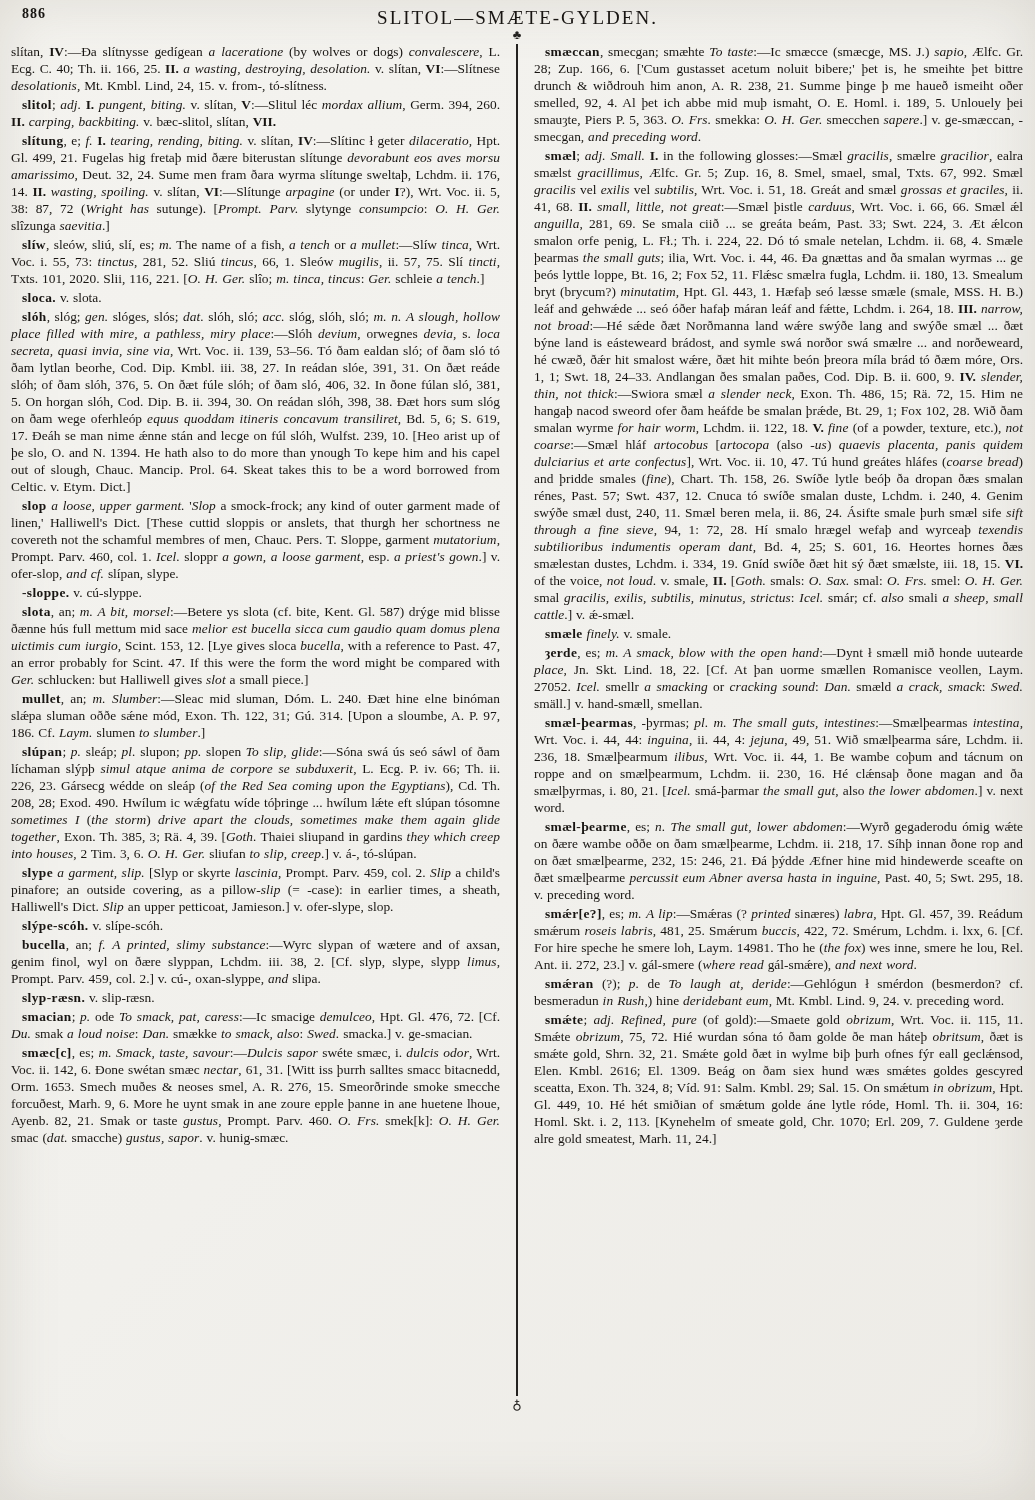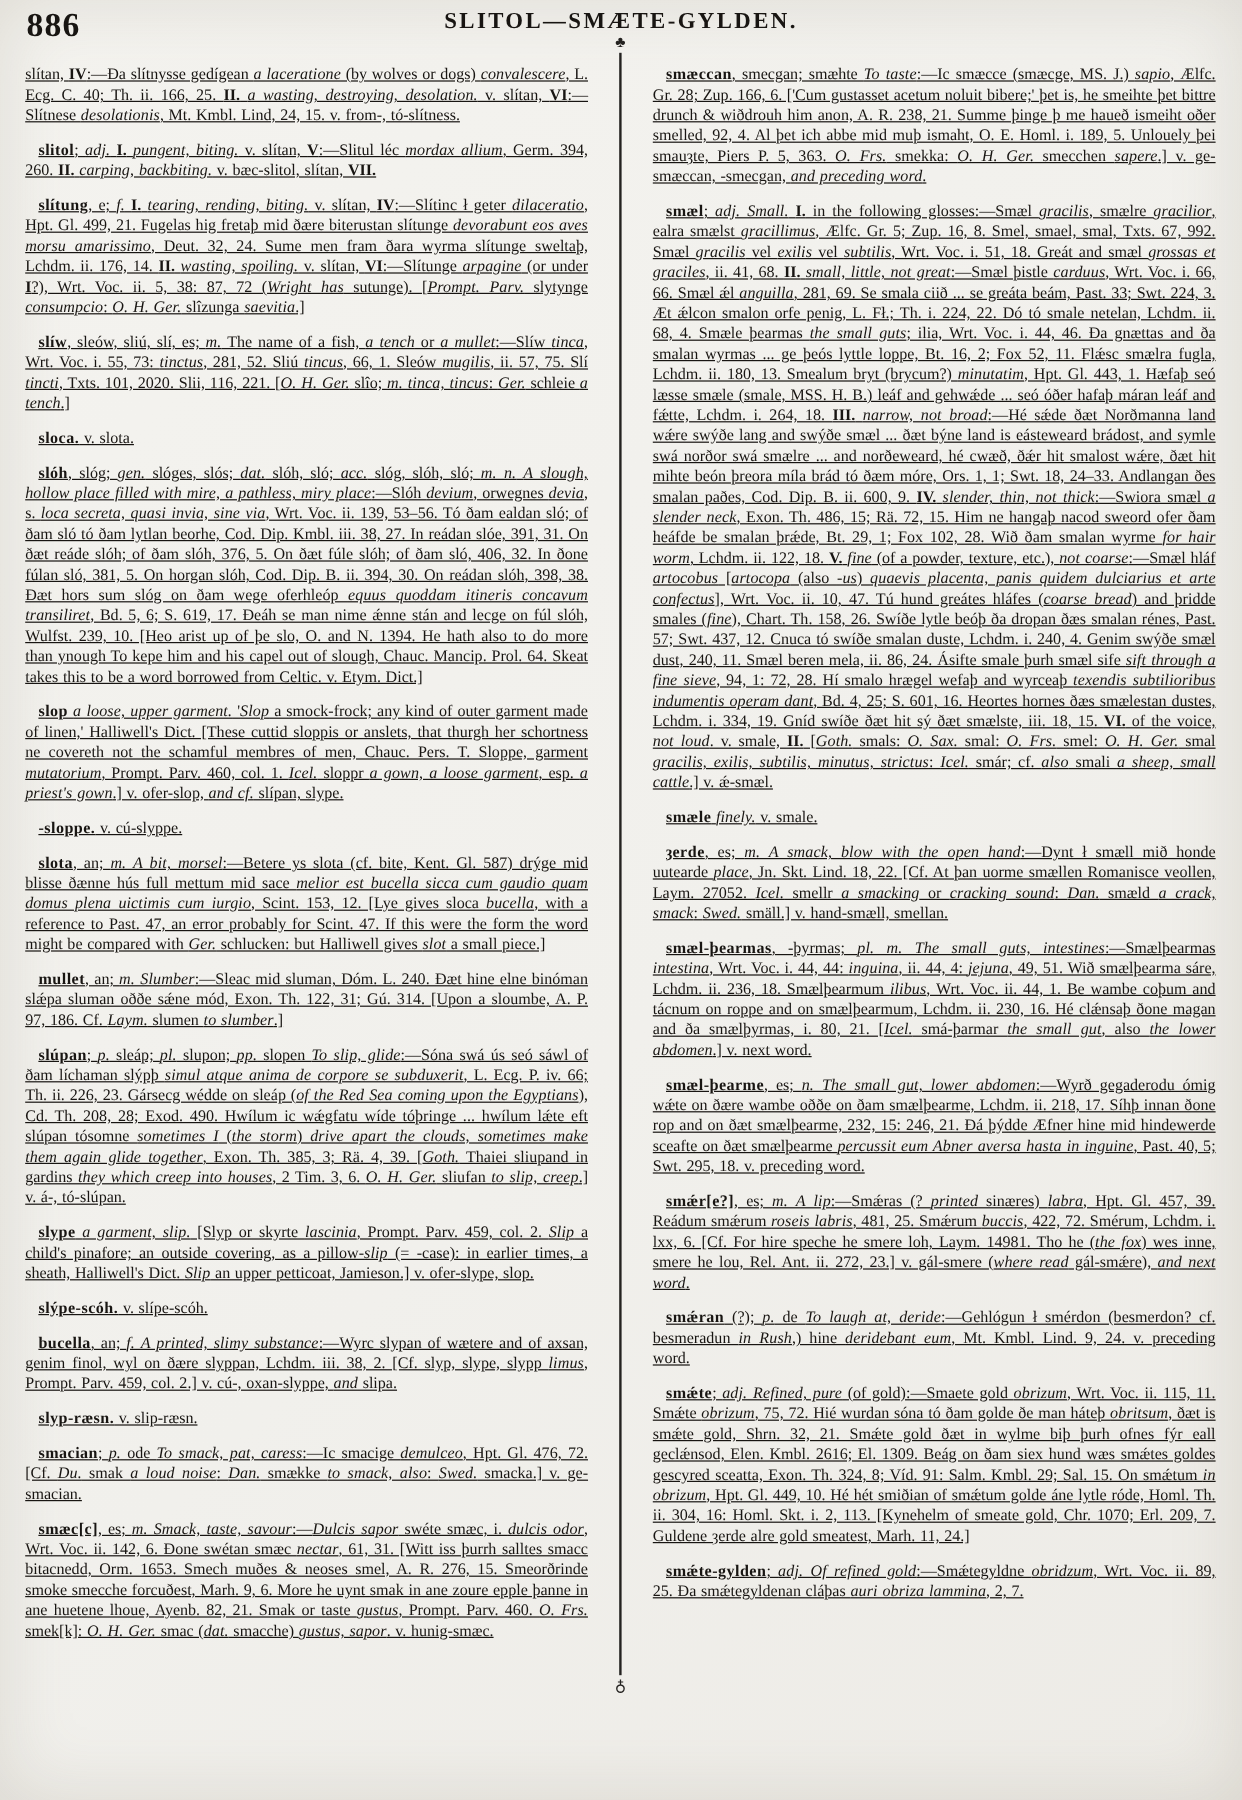--- a/index.html
+++ b/index.html
@@ -9,38 +9,38 @@
     font-family:"Liberation Serif","DejaVu Serif",serif;
   }
   .page{
     position:relative;width:1035px;height:1500px;
     background:linear-gradient(135deg,#f4f3ef 0%,#f1f0ec 55%,#edebe6 100%);
     color:#181512;
     box-shadow:inset 0 0 60px rgba(120,110,90,.18);
   }
   .page-number{
     position:absolute;top:6px;left:22px;
-    font-size:28px;font-weight:bold;letter-spacing:1px;
+    font-size:14px;font-weight:bold;letter-spacing:1px;
   }
   .running-title{
     position:absolute;top:7px;left:0;width:1035px;
     text-align:center;
-    font-size:19px;font-weight:bold;letter-spacing:2px;
+    font-size:19px;font-weight:normal;letter-spacing:2px;
   }
   .columns{
     position:absolute;top:41px;left:9px;width:1017px;
     display:flex;gap:30px;
   }
   .col{
     width:493px;
     font-size:13.4px;line-height:17px;
     text-align:justify;
     word-spacing:.04em;
   }
-  .entry{margin:12px;text-indent:11px;text-decoration:underline;}
+  .entry{margin:2px;text-indent:11px;}
   .entry.flush{text-indent:0;}
   .hw{font-weight:bold;letter-spacing:.4px;}
   .entry i{letter-spacing:.1px;}
   .divider{
     position:absolute;left:516px;top:44px;height:1352px;width:1.5px;
     background:#242220;
   }
   .ornament{
     position:absolute;left:509px;width:16px;text-align:center;
     font-size:13px;color:#242220;line-height:1;
@@ -82,16 +82,15 @@
     <div class="col">
         <p class="entry"><span class="hw">smæccan</span>, smecgan; smæhte <i>To taste</i>:—Ic smæcce (smæcge, MS. J.) <i>sapio</i>, Ælfc. Gr. 28; Zup. 166, 6. ['Cum gustasset acetum noluit bibere;' þet is, he smeihte þet bittre drunch &amp; wiðdrouh him anon, A. R. 238, 21. Summe þinge þ me haueð ismeiht oðer smelled, 92, 4. Al þet ich abbe mid muþ ismaht, O. E. Homl. i. 189, 5. Unlouely þei smauȝte, Piers P. 5, 363. <i>O. Frs.</i> smekka: <i>O. H. Ger.</i> smecchen <i>sapere</i>.] v. ge-smæccan, -smecgan, <i>and preceding word</i>.</p>
         <p class="entry"><span class="hw">smæl</span>; <i>adj. Small.</i> <b>I.</b> in the following glosses:—Smæl <i>gracilis</i>, smælre <i>gracilior</i>, ealra smælst <i>gracillimus</i>, Ælfc. Gr. 5; Zup. 16, 8. Smel, smael, smal, Txts. 67, 992. Smæl <i>gracilis</i> vel <i>exilis</i> vel <i>subtilis</i>, Wrt. Voc. i. 51, 18. Greát and smæl <i>grossas et graciles</i>, ii. 41, 68. <b>II.</b> <i>small, little, not great</i>:—Smæl þistle <i>carduus</i>, Wrt. Voc. i. 66, 66. Smæl ǽl <i>anguilla</i>, 281, 69. Se smala ciið ... se greáta beám, Past. 33; Swt. 224, 3. Æt ǽlcon smalon orfe penig, L. Fł.; Th. i. 224, 22. Dó tó smale netelan, Lchdm. ii. 68, 4. Smæle þearmas <i>the small guts</i>; ilia, Wrt. Voc. i. 44, 46. Ða gnættas and ða smalan wyrmas ... ge þeós lyttle loppe, Bt. 16, 2; Fox 52, 11. Flǽsc smælra fugla, Lchdm. ii. 180, 13. Smealum bryt (brycum?) <i>minutatim</i>, Hpt. Gl. 443, 1. Hæfaþ seó læsse smæle (smale, MSS. H. B.) leáf and gehwǽde ... seó óðer hafaþ máran leáf and fǽtte, Lchdm. i. 264, 18. <b>III.</b> <i>narrow, not broad</i>:—Hé sǽde ðæt Norðmanna land wǽre swýðe lang and swýðe smæl ... ðæt býne land is eásteweard brádost, and symle swá norðor swá smælre ... and norðeweard, hé cwæð, ðǽr hit smalost wǽre, ðæt hit mihte beón þreora míla brád tó ðæm móre, Ors. 1, 1; Swt. 18, 24–33. Andlangan ðes smalan paðes, Cod. Dip. B. ii. 600, 9. <b>IV.</b> <i>slender, thin, not thick</i>:—Swiora smæl <i>a slender neck</i>, Exon. Th. 486, 15; Rä. 72, 15. Him ne hangaþ nacod sweord ofer ðam heáfde be smalan þrǽde, Bt. 29, 1; Fox 102, 28. Wið ðam smalan wyrme <i>for hair worm</i>, Lchdm. ii. 122, 18. <b>V.</b> <i>fine</i> (of a powder, texture, etc.), <i>not coarse</i>:—Smæl hláf <i>artocobus</i> [<i>artocopa</i> (also <i>-us</i>) <i>quaevis placenta, panis quidem dulciarius et arte confectus</i>], Wrt. Voc. ii. 10, 47. Tú hund greátes hláfes (<i>coarse bread</i>) and þridde smales (<i>fine</i>), Chart. Th. 158, 26. Swíðe lytle beóþ ða dropan ðæs smalan rénes, Past. 57; Swt. 437, 12. Cnuca tó swíðe smalan duste, Lchdm. i. 240, 4. Genim swýðe smæl dust, 240, 11. Smæl beren mela, ii. 86, 24. Ásifte smale þurh smæl sife <i>sift through a fine sieve</i>, 94, 1: 72, 28. Hí smalo hrægel wefaþ and wyrceaþ <i>texendis subtilioribus indumentis operam dant</i>, Bd. 4, 25; S. 601, 16. Heortes hornes ðæs smælestan dustes, Lchdm. i. 334, 19. Gníd swíðe ðæt hit sý ðæt smælste, iii. 18, 15. <b>VI.</b> of the voice, <i>not loud</i>. v. smale, <b>II.</b> [<i>Goth.</i> smals: <i>O. Sax.</i> smal: <i>O. Frs.</i> smel: <i>O. H. Ger.</i> smal <i>gracilis, exilis, subtilis, minutus, strictus</i>: <i>Icel.</i> smár; cf. <i>also</i> smali <i>a sheep, small cattle</i>.] v. ǽ-smæl.</p>
         <p class="entry"><span class="hw">smæle</span> <i>finely.</i> v. smale.</p>
         <p class="entry"><span class="hw">ȝerde</span>, es; <i>m. A smack, blow with the open hand</i>:—Dynt ł smæll mið honde uutearde <i>place</i>, Jn. Skt. Lind. 18, 22. [Cf. At þan uorme smællen Romanisce veollen, Laym. 27052. <i>Icel.</i> smellr <i>a smacking</i> or <i>cracking sound</i>: <i>Dan.</i> smæld <i>a crack, smack</i>: <i>Swed.</i> smäll.] v. hand-smæll, smellan.</p>
         <p class="entry"><span class="hw">smæl-þearmas</span>, -þyrmas; <i>pl. m. The small guts, intestines</i>:—Smælþearmas <i>intestina</i>, Wrt. Voc. i. 44, 44: <i>inguina</i>, ii. 44, 4: <i>jejuna</i>, 49, 51. Wið smælþearma sáre, Lchdm. ii. 236, 18. Smælþearmum <i>ilibus</i>, Wrt. Voc. ii. 44, 1. Be wambe coþum and tácnum on roppe and on smælþearmum, Lchdm. ii. 230, 16. Hé clǽnsaþ ðone magan and ða smælþyrmas, i. 80, 21. [<i>Icel.</i> smá-þarmar <i>the small gut</i>, also <i>the lower abdomen</i>.] v. next word.</p>
         <p class="entry"><span class="hw">smæl-þearme</span>, es; <i>n. The small gut, lower abdomen</i>:—Wyrð gegaderodu ómig wǽte on ðære wambe oððe on ðam smælþearme, Lchdm. ii. 218, 17. Síhþ innan ðone rop and on ðæt smælþearme, 232, 15: 246, 21. Ðá þýdde Æfner hine mid hindewerde sceafte on ðæt smælþearme <i>percussit eum Abner aversa hasta in inguine</i>, Past. 40, 5; Swt. 295, 18. v. preceding word.</p>
         <p class="entry"><span class="hw">smǽr[e?]</span>, es; <i>m. A lip</i>:—Smǽras (? <i>printed</i> sinæres) <i>labra</i>, Hpt. Gl. 457, 39. Reádum smǽrum <i>roseis labris</i>, 481, 25. Smǽrum <i>buccis</i>, 422, 72. Smérum, Lchdm. i. lxx, 6. [Cf. For hire speche he smere loh, Laym. 14981. Tho he (<i>the fox</i>) wes inne, smere he lou, Rel. Ant. ii. 272, 23.] v. gál-smere (<i>where read</i> gál-smǽre), <i>and next word</i>.</p>
         <p class="entry"><span class="hw">smǽran</span> (?); <i>p.</i> de <i>To laugh at, deride</i>:—Gehlógun ł smérdon (besmerdon? cf. besmeradun <i>in Rush</i>,) hine <i>deridebant eum</i>, Mt. Kmbl. Lind. 9, 24. v. preceding word.</p>
         <p class="entry"><span class="hw">smǽte</span>; <i>adj. Refined, pure</i> (of gold):—Smaete gold <i>obrizum</i>, Wrt. Voc. ii. 115, 11. Smǽte <i>obrizum</i>, 75, 72. Hié wurdan sóna tó ðam golde ðe man háteþ <i>obritsum</i>, ðæt is smǽte gold, Shrn. 32, 21. Smǽte gold ðæt in wylme biþ þurh ofnes fýr eall geclǽnsod, Elen. Kmbl. 2616; El. 1309. Beág on ðam siex hund wæs smǽtes goldes gescyred sceatta, Exon. Th. 324, 8; Víd. 91: Salm. Kmbl. 29; Sal. 15. On smǽtum <i>in obrizum</i>, Hpt. Gl. 449, 10. Hé hét smiðian of smǽtum golde áne lytle róde, Homl. Th. ii. 304, 16: Homl. Skt. i. 2, 113. [Kynehelm of smeate gold, Chr. 1070; Erl. 209, 7. Guldene ȝerde alre gold smeatest, Marh. 11, 24.]</p>
-        <p class="entry"><span class="hw">smǽte-gylden</span>; <i>adj. Of refined gold</i>:—Smǽtegyldne <i>obridzum</i>, Wrt. Voc. ii. 89, 25. Ða smǽtegyldenan cláþas <i>auri obriza lammina</i>, 2, 7.</p>
       </div>
   </div>
 </div>
 
 </body></html>

